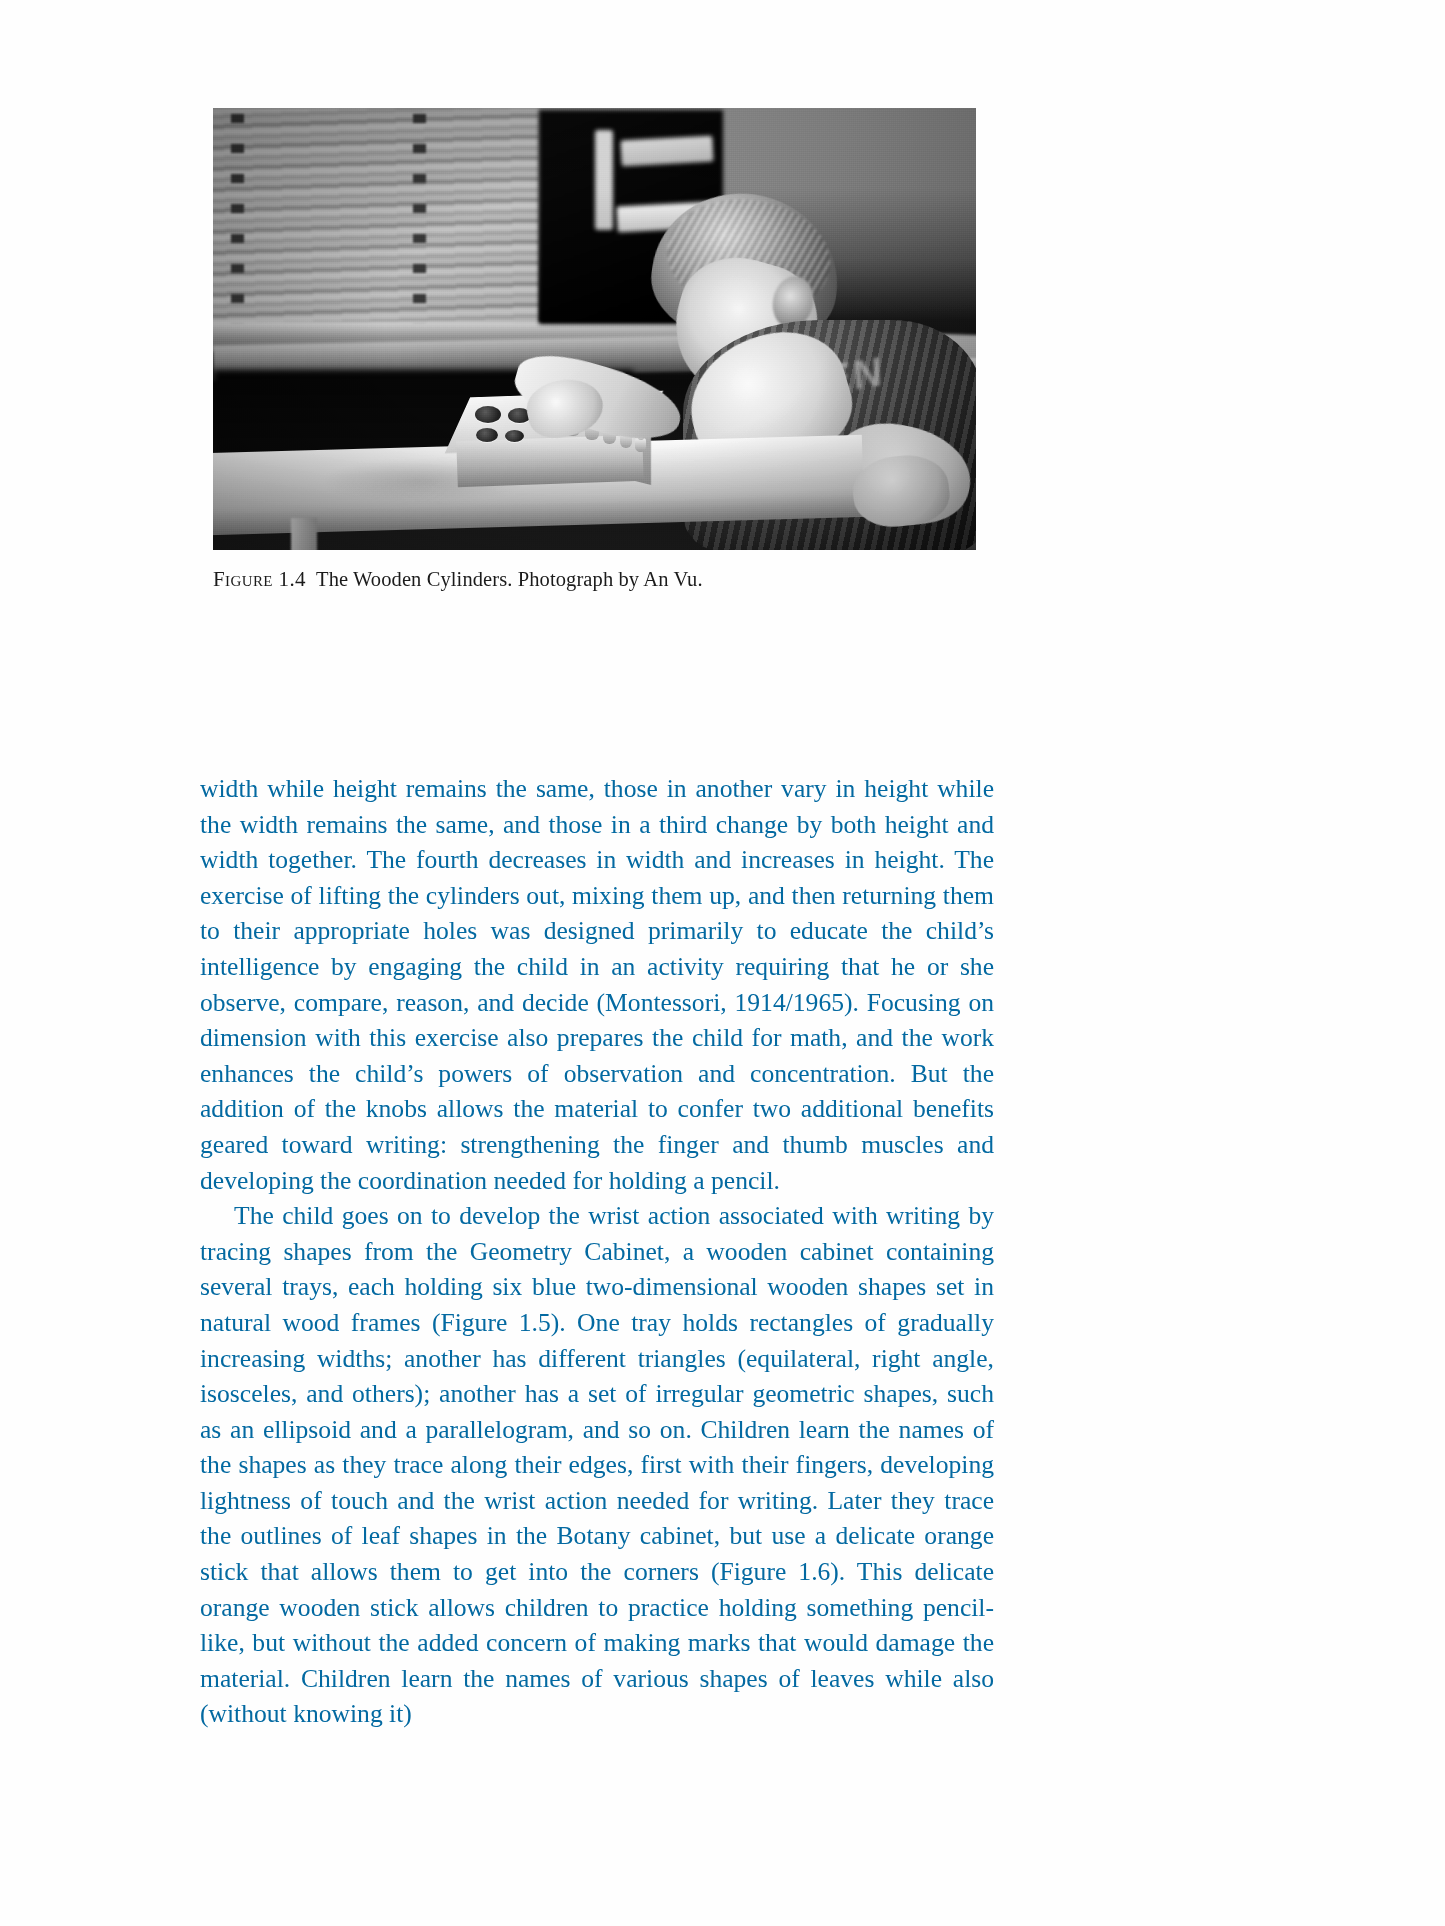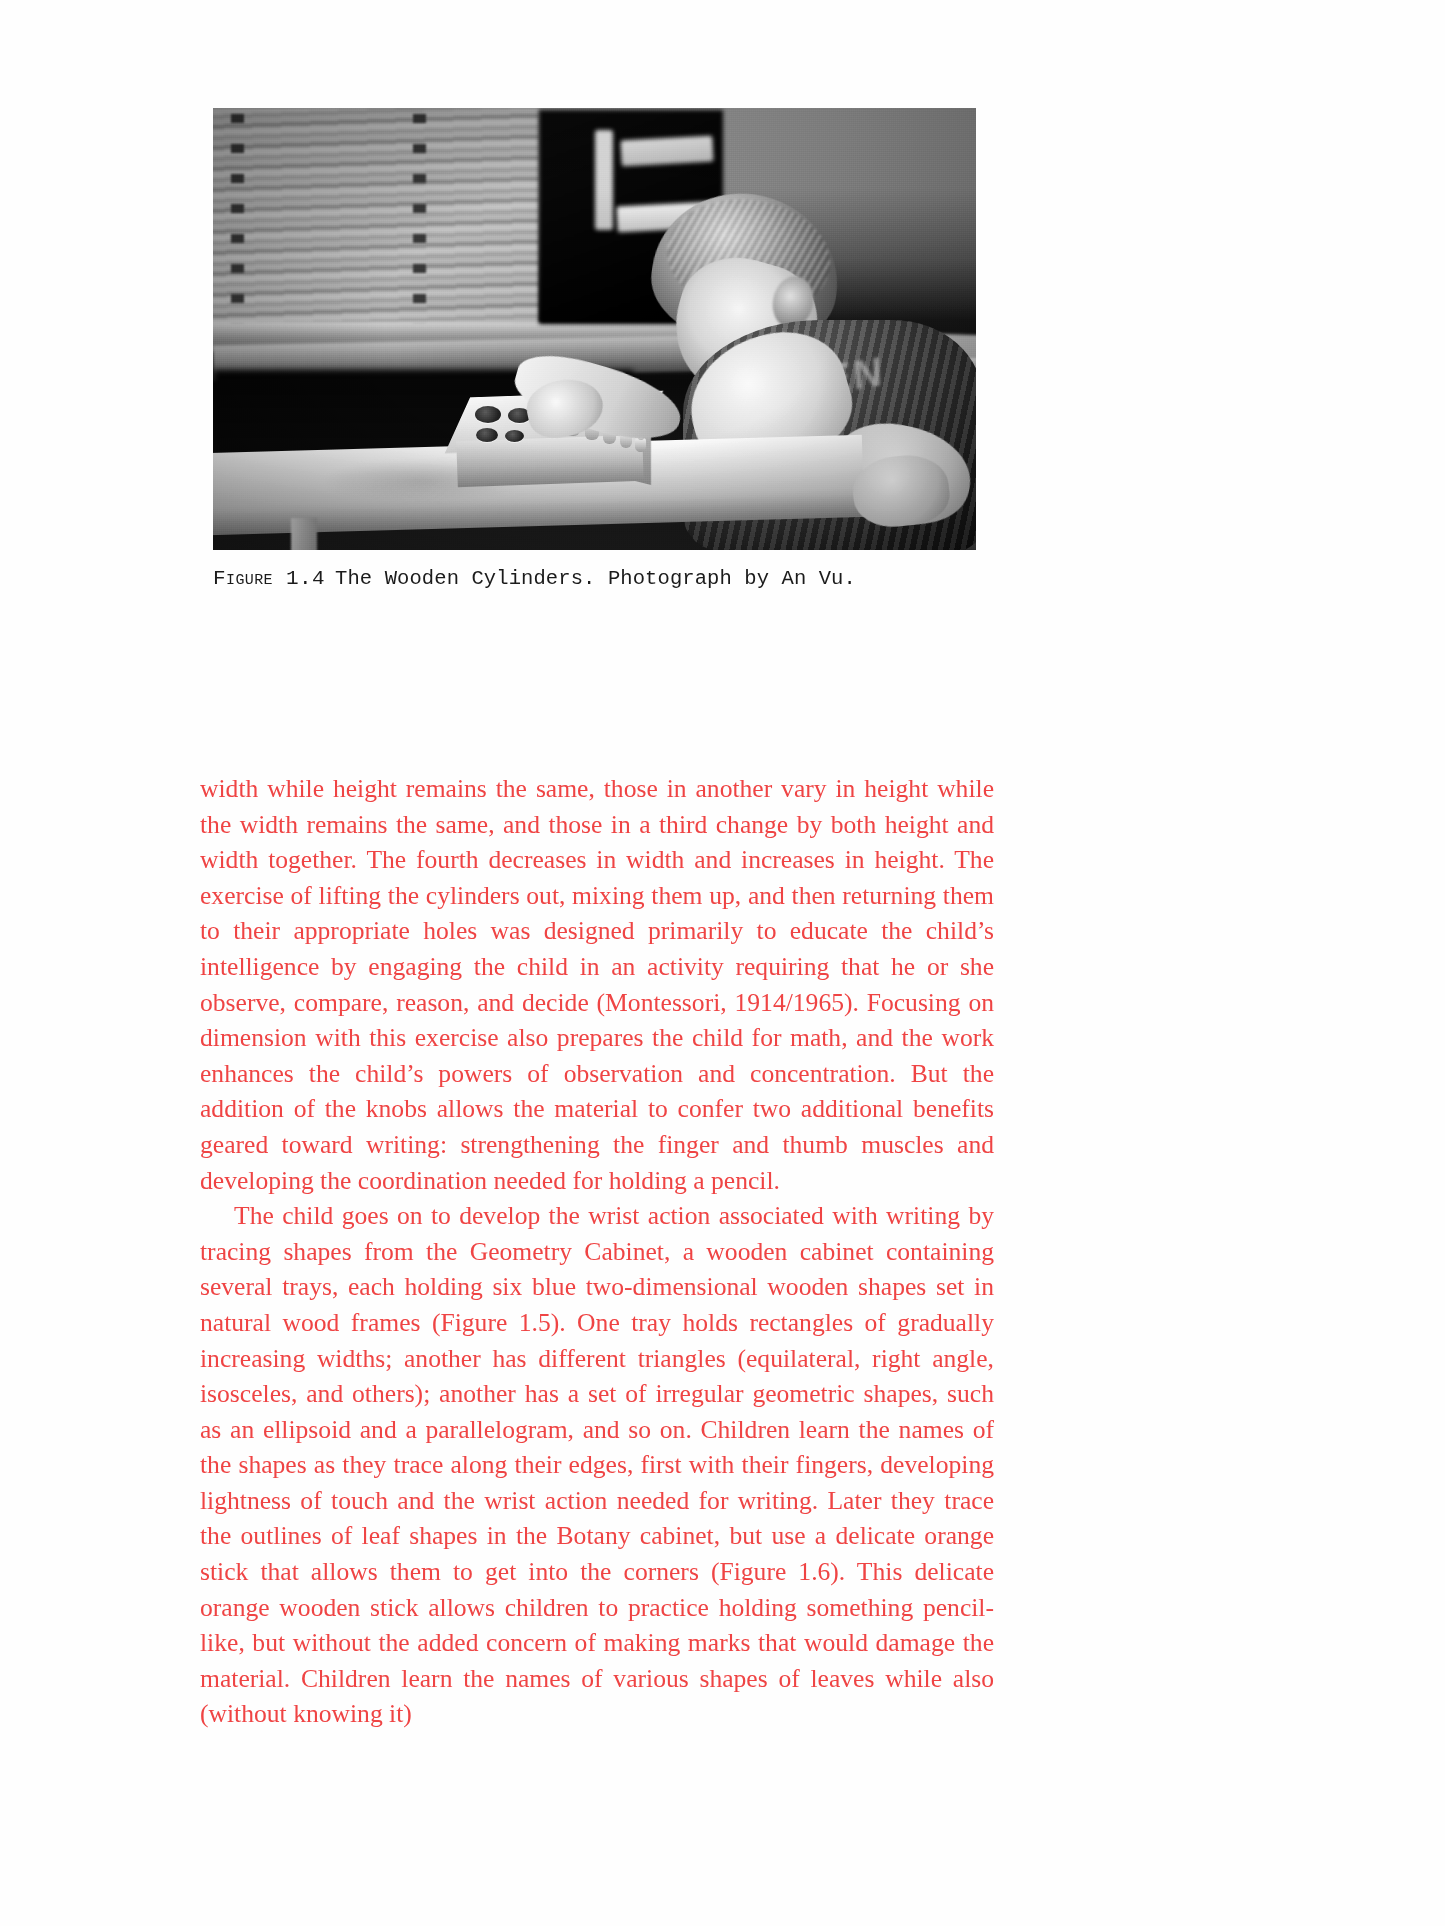--- a/index.html
+++ b/index.html
@@ -346,40 +346,40 @@
     pointer-events: none;
   }
 
   
   .figure-caption {
     margin-top: 16px;
     font-size: 20.5px;
     line-height: 1.25;
     color: #1b1b1b;
     letter-spacing: .1px;
-    font-family: Liberation Mono, monospace;
+    font-family: Liberation Serif, serif;
   }
   .figure-caption .fig-label {
     font-variant: small-caps;
     font-size: 21px;
     letter-spacing: .4px;
     margin-right: 10px;
   }
 
   
   .body-text {
     position: absolute;
     left: 200px;
     top: 771px;
     width: 794px;
     font-size: 25.6px;
     line-height: 35.6px;
     text-align: justify;
     text-justify: inter-word;
-    color: #ef4444;
+    color: #0369a1;
     hyphens: manual;
   }
   .body-text p {
     margin: 0;
   }
   .body-text p + p {
     text-indent: 34px;
   }
 </style>
 </head>

